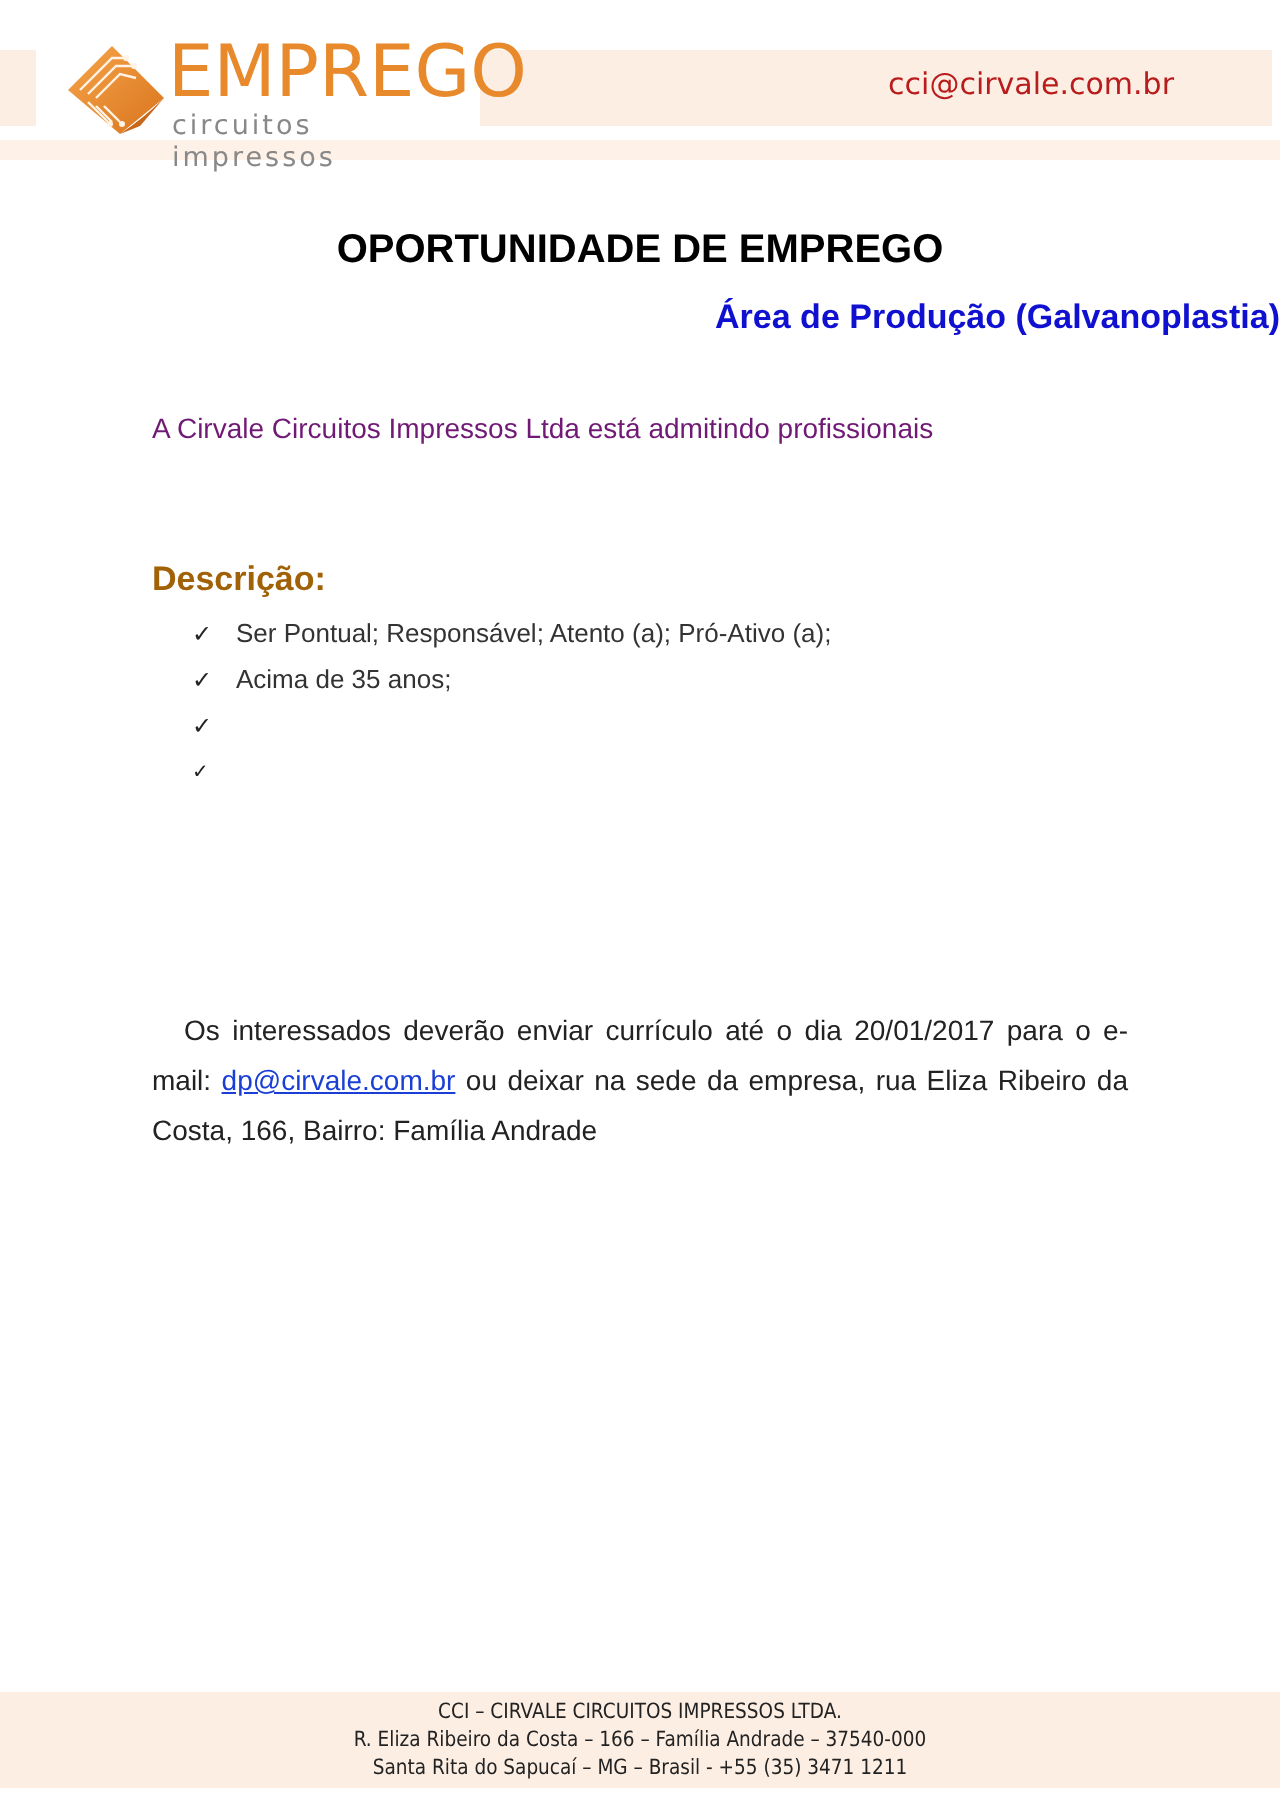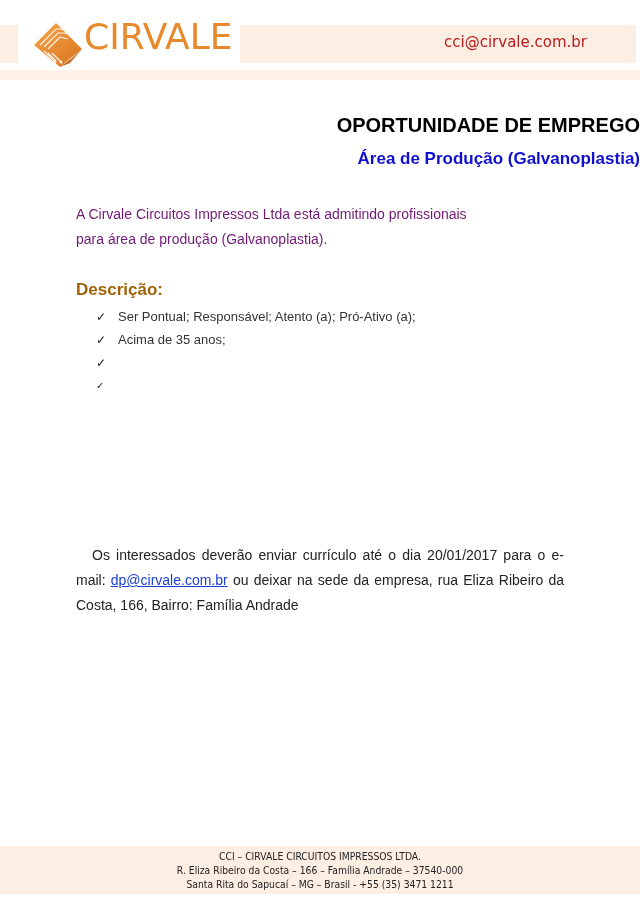--- a/index.html
+++ b/index.html
@@ -10,33 +10,33 @@
   .hdr-right { left:240px; top:25px; width:396px; height:38px; }
   .hdr-under { left:0; top:70px; width:640px; height:10px; background:#fdf1e8; }
   .logo { position:absolute; left:24px; top:17px; width:215px; height:56px; }
   .logo-icon { position:absolute; left:6px; top:2px; width:56px; height:50px; }
   .logo-word { position:absolute; left:60px; top:-2px; font-family:"DejaVu Sans", sans-serif;
                font-size:36px; color:#e8892c; letter-spacing:0px; font-weight:normal; line-height:44px; }
   .logo-sub { position:absolute; left:62px; top:38px; font-family:"DejaVu Sans", sans-serif;
               font-size:13.5px; color:#888; letter-spacing:1.5px; }
   .hdr-email { position:absolute; right:53px; top:33px; font-family:"DejaVu Sans", sans-serif;
                font-size:15px; color:#b91c1c; }
-  .title { position:absolute; left:0; width:640px; top:114px; text-align:right; font-weight:bold;
+  .title { position:absolute; left:0; width:640px; top:114px; text-align:center; font-weight:bold;
            font-size:20px; color:#000; }
   .subtitle { position:absolute; left:0; width:640px; top:149px; text-align:right; font-weight:bold;
               font-size:17px; color:#1010d0; }
   .intro { position:absolute; left:76px; top:202px; font-size:14px; line-height:25px; color:#701a75; }
   .desc-label { position:absolute; left:76px; top:280px; font-size:17px; color:#a16207;font-weight:bold; }
   .list { position:absolute; left:96px; top:305px; margin:0; padding:0; list-style:none; }
   .list li { height:23px; font-size:13px; color:#333; display:flex; align-items:center; }
   .list li .chk { width:22px; font-size:12px; color:#222; }
   .list li.small .chk { font-size:10px; }
   .list li.grey { color:#555; }
   .apply { position:absolute; left:76px; top:503px; width:488px; font-size:14px; line-height:25px;
-           color:#222; text-align:justify;margin-top:40px; }
+           color:#222; text-align:justify; }
   .apply .indent { display:inline-block; width:16px; }
   .apply a { color:#1a3fd6; text-decoration:underline; }
   .ftr { left:0; top:846px; width:640px; height:48px; }
   .ftr-text { position:absolute; left:0; top:849px; width:640px; text-align:center;
               font-family:"DejaVu Sans", sans-serif; font-size:10.5px; line-height:14px; color:#222;
               transform:scaleX(0.88); transform-origin:center; }
 </style>
 </head>
 <body>
 
@@ -62,31 +62,31 @@
       <path d="M18,34 L26,42"></path>
       <path d="M22,34 L30,42"></path>
     </g>
     <g fill="#fff3e6">
       <circle cx="33" cy="10" r="1.5"></circle>
       <circle cx="37" cy="14" r="1.5"></circle>
       <circle cx="25" cy="43" r="1.5"></circle>
       <circle cx="31" cy="43" r="1.5"></circle>
     </g>
   </svg>
-  <div class="logo-word">CIRVALE</div>
+  <div class="logo-word">EMPREGO</div>
+  <div class="logo-sub">circuitos impressos</div>
 </div>
 
 <div class="hdr-email">cci@cirvale.com.br</div>
 
 <div class="title">OPORTUNIDADE DE EMPREGO</div>
 <div class="subtitle">Área de Produção (Galvanoplastia)</div>
 
 <div class="intro">
   <div>A Cirvale Circuitos Impressos Ltda está admitindo profissionais</div>
-  <div>para área de produção (Galvanoplastia).</div>
 </div>
 
 <div class="desc-label">Descrição:</div>
 
 <ul class="list">
   <li>
     <span class="chk">✓</span>
     <span>Ser Pontual; Responsável; Atento (a); Pró-Ativo (a);</span>
   </li>
   <li>

